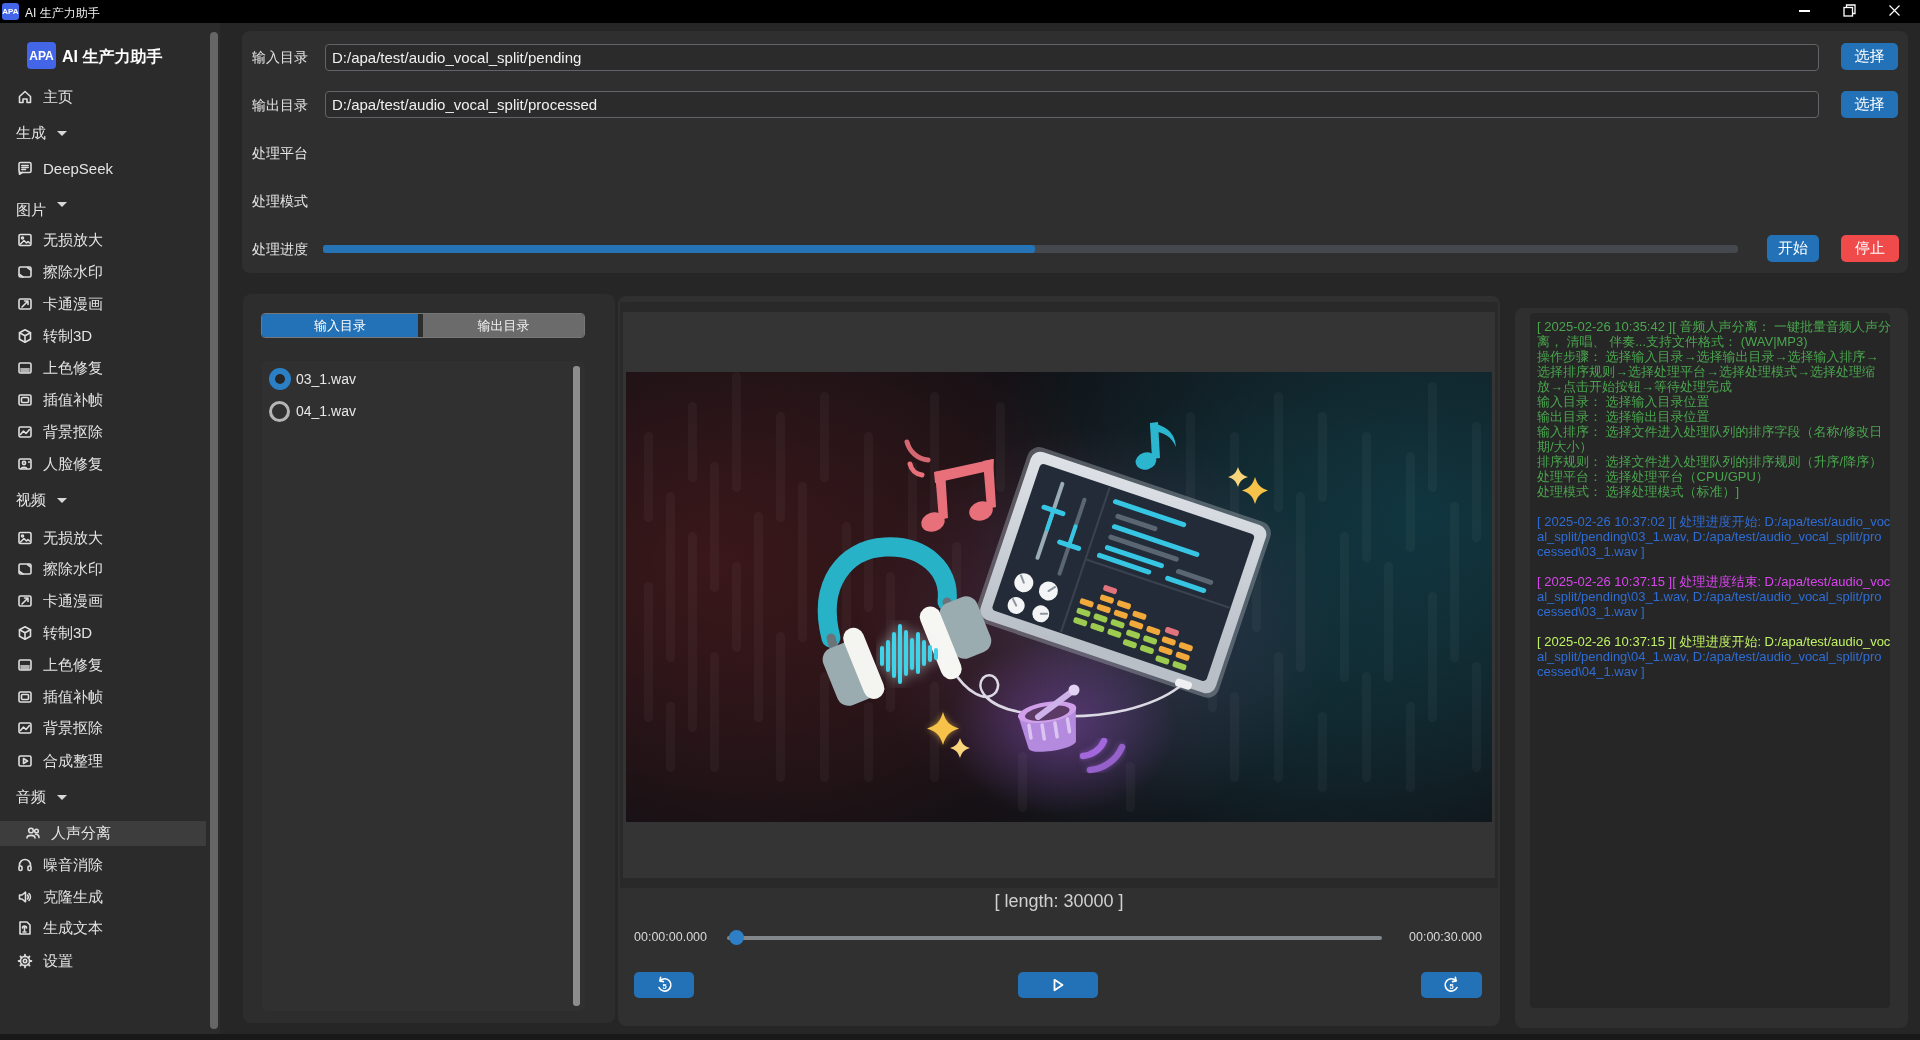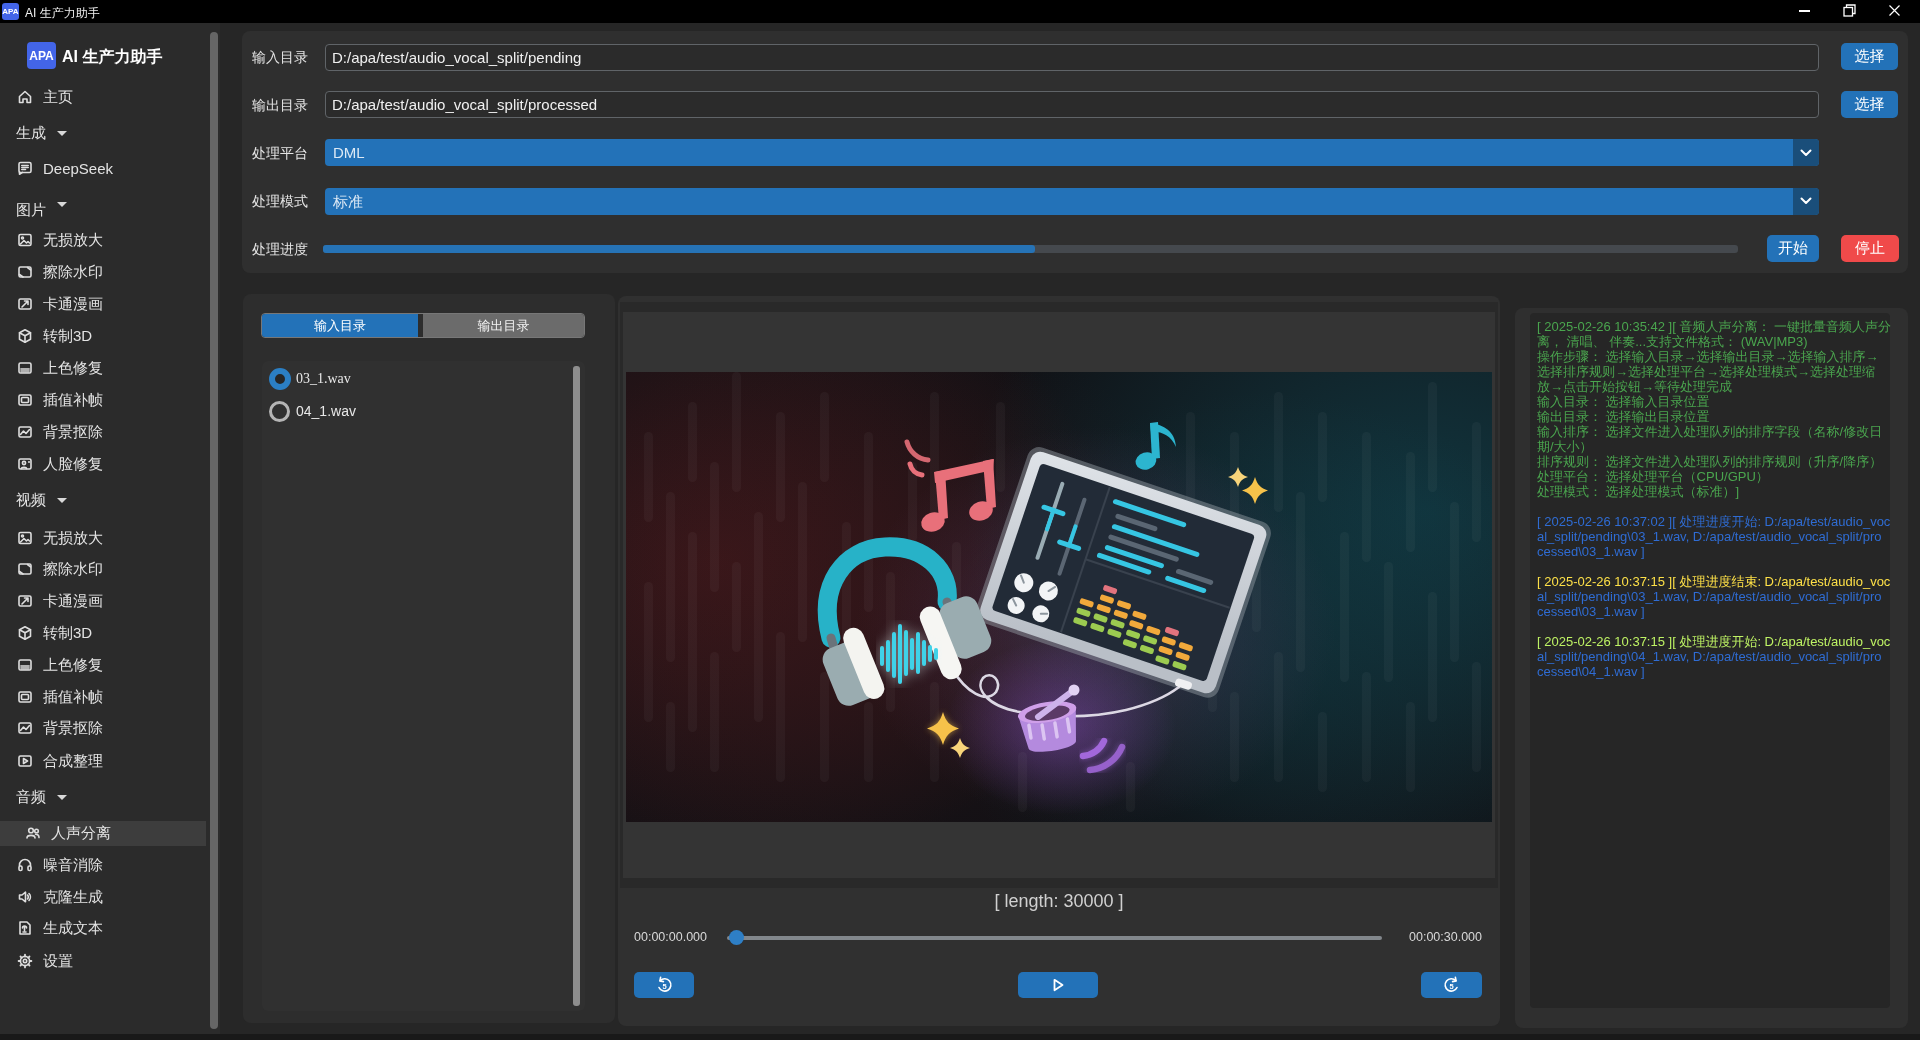--- a/index.html
+++ b/index.html
@@ -249,54 +249,40 @@
   <div class="lbl" style="left:10px;top:114.5px;">处理平台</div>
   <div class="lbl" style="left:10px;top:162.5px;">处理模式</div>
   <div class="lbl" style="left:10px;top:211px;">处理进度</div>
 
   <div class="field" style="left:83px;top:12.5px;width:1494px;height:27px;">D:/apa/test/audio_vocal_split/pending</div>
   <div class="field" style="left:83px;top:60px;width:1494px;height:27px;">D:/apa/test/audio_vocal_split/processed</div>
 
   <div class="btn-blue" style="left:1599px;top:12px;width:57px;height:27px;">选择</div>
   <div class="btn-blue" style="left:1599px;top:60px;width:57px;height:27px;">选择</div>
 
-  <div class="sel" style="left:83px;top:108px;width:1494px;height:27px;">DML
-    <div class="selcap">
-        <svg width="12" height="8" viewBox="0 0 12 8">
-          <path d="M1.5,1.5 L6,6 L10.5,1.5" fill="none" stroke="#fff" stroke-width="2" stroke-linecap="round" stroke-linejoin="round"></path>
-        </svg>
-      </div>
-  </div>
-  <div class="sel" style="left:83px;top:156.5px;width:1494px;height:27px;">标准
-    <div class="selcap">
-        <svg width="12" height="8" viewBox="0 0 12 8">
-          <path d="M1.5,1.5 L6,6 L10.5,1.5" fill="none" stroke="#fff" stroke-width="2" stroke-linecap="round" stroke-linejoin="round"></path>
-        </svg>
-      </div>
-  </div>
 
   <div class="abs" style="left:81px;top:214px;width:1415px;height:8px;background:#45494e;border-radius:3px;">
     <div class="abs" style="left:0;top:0;width:712px;height:8px;background:#2673b6;border-radius:3px;"></div>
   </div>
   <div class="btn-blue" style="left:1525px;top:204px;width:52px;height:27px;">开始</div>
   <div class="btn-blue" style="left:1599px;top:204px;width:58px;height:27px;background:#f04a4a;">停止</div>
 </div>
 
 <div class="panel" style="left:243px;top:294px;width:372px;height:729px;background:#2d2d2d;">
   <div class="abs" style="left:18px;top:19px;width:324px;height:25px;border:1px solid #777;border-radius:4px;overflow:hidden;">
     <div class="abs" style="left:0;top:0;width:156px;height:23px;background:#2372b8;color:#fff;font-size:14px;
          display:flex;align-items:center;justify-content:center;font-size:13px;">输入目录</div>
     <div class="abs" style="left:161px;top:0;width:161px;height:23px;background:#6b6b6b;color:#f2f2f2;font-size:14px;
          display:flex;align-items:center;justify-content:center;font-size:13px;">输出目录</div>
   </div>
   <div class="abs" style="left:19px;top:67px;width:323px;height:650px;background:#303030;border-radius:6px;">
     <div class="abs" style="left:311px;top:5px;width:7px;height:640px;background:#8d8d8d;border-radius:3px;"></div>
 
     <div class="abs" style="left:6.5px;top:6.5px;width:22px;height:22px;border-radius:50%;border:6px solid #2b7fc4;background:#262626;"></div>
-    <div class="abs" style="left:34px;top:7px;height:21px;display:flex;align-items:center;color:#e8e8e8;font-size:14px;font-family:Liberation Serif, serif;">03_1.wav</div>
+    <div class="abs" style="left:34px;top:7px;height:21px;display:flex;align-items:center;color:#e8e8e8;font-size:14px;">03_1.wav</div>
     <div class="abs" style="left:7px;top:39.5px;width:21px;height:21px;border-radius:50%;border:3.5px solid #b5b5b5;"></div>
     <div class="abs" style="left:34px;top:39.5px;height:21px;display:flex;align-items:center;color:#e8e8e8;font-size:14px;">04_1.wav</div>
   </div>
 </div>
 
 <div class="panel" style="left:618px;top:296px;width:882px;height:730px;background:#303030;">
   <div class="abs" style="left:2px;top:6px;width:878px;height:586px;background:#292929;">
     <div class="abs" style="left:3px;top:10px;width:872px;height:566px;background:#343434;"></div>
     <div class="abs" id="artwork" style="left:6px;top:70px;width:866px;height:450px;background:#16141a;overflow:hidden;">
 <svg width="866" height="450" viewBox="0 0 866 450">
@@ -586,21 +572,21 @@
         <div class="logline" style="color:#4aa54e">输入排序： 选择文件进入处理队列的排序字段（名称/修改日</div>
         <div class="logline" style="color:#4aa54e">期/大小）</div>
         <div class="logline" style="color:#4aa54e">排序规则： 选择文件进入处理队列的排序规则（升序/降序）</div>
         <div class="logline" style="color:#4aa54e">处理平台： 选择处理平台（CPU/GPU）</div>
         <div class="logline" style="color:#4aa54e">处理模式： 选择处理模式（标准）]</div>
         <div class="logline">&nbsp;</div>
         <div class="logline" style="color:#2f6cd3">[ 2025-02-26 10:37:02 ][ 处理进度开始: D:/apa/test/audio_voc</div>
         <div class="logline" style="color:#2f6cd3">al_split/pending\03_1.wav, D:/apa/test/audio_vocal_split/pro</div>
         <div class="logline" style="color:#2f6cd3">cessed\03_1.wav ]</div>
         <div class="logline">&nbsp;</div>
-        <div class="logline" style="color:#fde047">[ 2025-02-26 10:37:15 ][ 处理进度结束: D:/apa/test/audio_voc</div>
+        <div class="logline" style="color:#d946ef">[ 2025-02-26 10:37:15 ][ 处理进度结束: D:/apa/test/audio_voc</div>
         <div class="logline" style="color:#2f6cd3">al_split/pending\03_1.wav, D:/apa/test/audio_vocal_split/pro</div>
         <div class="logline" style="color:#2f6cd3">cessed\03_1.wav ]</div>
         <div class="logline">&nbsp;</div>
         <div class="logline" style="color:#bef264">[ 2025-02-26 10:37:15 ][ 处理进度开始: D:/apa/test/audio_voc</div>
         <div class="logline" style="color:#2f6cd3">al_split/pending\04_1.wav, D:/apa/test/audio_vocal_split/pro</div>
         <div class="logline" style="color:#2f6cd3">cessed\04_1.wav ]</div>
       </div>
   </div>
 </div>
 

